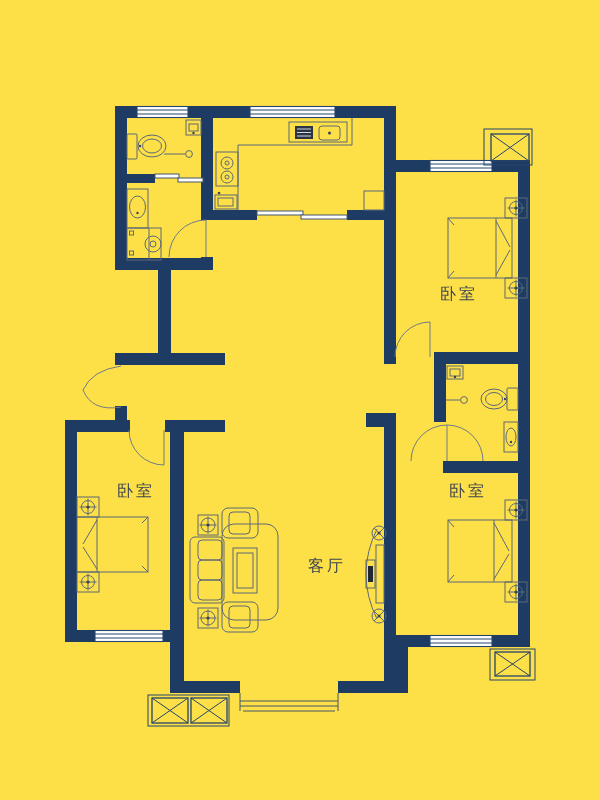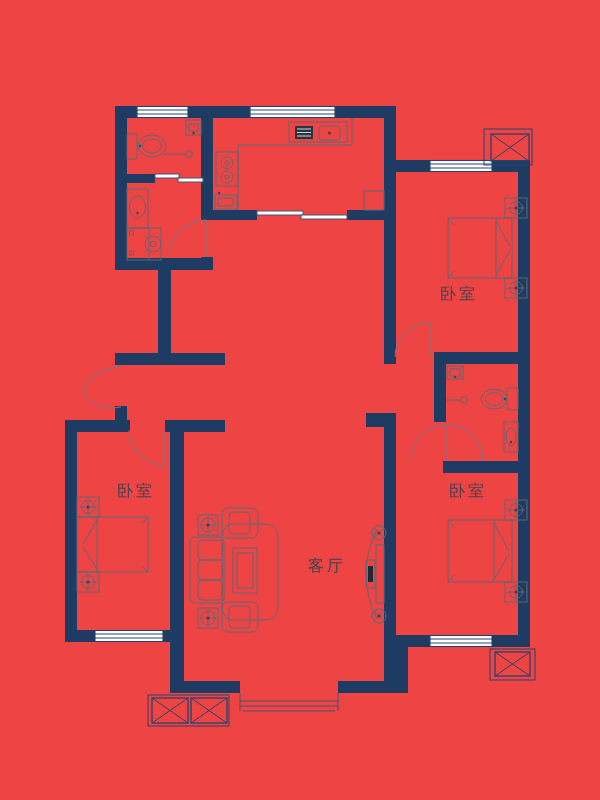--- a/index.html
+++ b/index.html
@@ -1,16 +1,16 @@
 <!DOCTYPE html>
 <html><head>
 <meta charset="utf-8">
 <style>
   html,body{margin:0;padding:0;background:#ffffff;}
-  .plan-wrap{position:relative;width:600px;height:800px;background:#ef4444;overflow:hidden;
+  .plan-wrap{position:relative;width:600px;height:800px;background:#fde047;overflow:hidden;
              font-family:"Liberation Sans",sans-serif;}
   svg{display:block;}
   text.room-label{font-family:"Liberation Sans",sans-serif;font-size:16px;fill:#3c4350;
                   letter-spacing:3px;}
 </style>
 </head>
 <body>
 
 <div class="plan-wrap">
 <svg width="600" height="800" viewBox="0 0 600 800">

